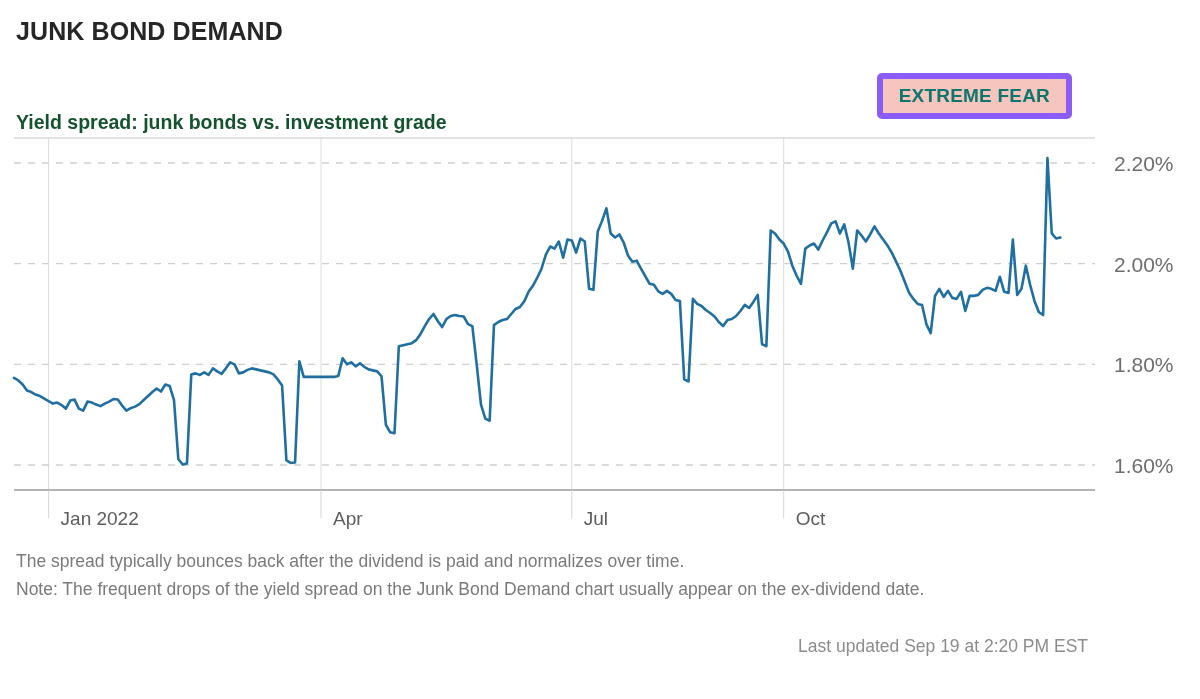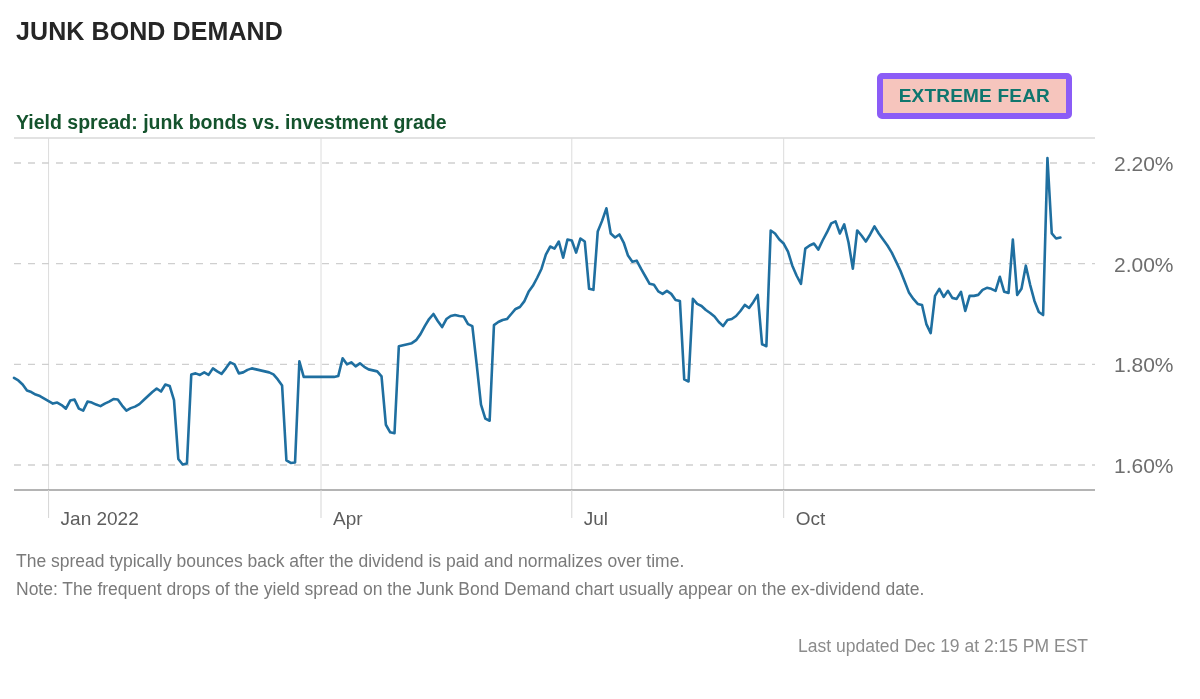--- a/index.html
+++ b/index.html
@@ -137,15 +137,15 @@
         <text x="795.6719999999999" y="395" class="xtick-label">Oct</text>
         <path d="M14.00 247.92 L18.32 250.44 L22.65 254.47 L26.97 260.51 L31.30 262.02 L35.62 264.53 L39.94 266.04 L44.27 268.56 L48.59 271.08 L52.92 273.59 L57.24 272.59 L61.56 275.10 L65.89 278.63 L70.21 270.57 L74.54 269.57 L78.86 278.63 L83.18 280.64 L87.51 271.58 L91.83 272.59 L96.16 274.60 L100.48 276.11 L104.80 273.59 L109.13 271.58 L113.45 269.06 L117.78 269.57 L122.10 275.61 L126.42 280.64 L130.75 278.12 L135.07 276.61 L139.40 274.10 L143.72 270.07 L148.04 266.04 L152.37 262.02 L156.69 258.49 L161.02 261.51 L165.34 254.47 L169.66 255.98 L173.99 270.07 L178.31 328.96 L182.64 334.50 L186.96 333.49 L191.28 244.40 L195.61 243.39 L199.93 244.90 L204.26 242.39 L208.58 244.90 L212.90 238.36 L217.23 241.38 L221.55 243.90 L225.88 238.36 L230.20 232.32 L234.52 234.33 L238.85 243.39 L243.17 242.39 L247.50 239.87 L251.82 238.36 L256.14 239.37 L260.47 240.37 L264.79 241.38 L269.12 242.39 L273.44 244.40 L277.76 249.43 L282.09 255.47 L286.41 330.47 L290.74 332.99 L295.06 332.48 L299.38 231.31 L303.71 246.92 L308.03 246.92 L312.36 246.92 L316.68 246.92 L321.00 246.92 L325.33 246.92 L329.65 246.92 L333.98 246.92 L338.30 245.91 L342.62 228.29 L346.95 234.33 L351.27 232.32 L355.60 236.35 L359.92 233.33 L364.24 236.85 L368.57 239.37 L372.89 240.37 L377.22 241.38 L381.54 246.41 L385.86 294.73 L390.19 302.28 L394.51 303.29 L398.84 216.21 L403.16 215.21 L407.48 214.20 L411.81 213.19 L416.13 210.17 L420.46 204.13 L424.78 196.08 L429.10 189.03 L433.43 184.00 L437.75 191.05 L442.08 197.09 L446.40 189.03 L450.72 186.01 L455.05 185.01 L459.37 186.01 L463.70 186.52 L468.02 194.07 L472.34 196.08 L476.67 234.33 L480.99 274.60 L485.32 288.69 L489.64 290.71 L493.96 195.07 L498.29 192.05 L502.61 190.04 L506.94 189.03 L511.26 184.00 L515.58 178.97 L519.91 176.95 L524.23 171.42 L528.56 161.85 L532.88 155.81 L537.20 147.76 L541.53 138.70 L545.85 124.61 L550.18 116.55 L554.50 118.57 L558.82 111.52 L563.15 127.63 L567.47 109.51 L571.80 110.51 L576.12 122.59 L580.44 108.50 L584.77 111.52 L589.09 158.83 L593.42 159.84 L597.74 101.45 L602.06 90.88 L606.39 78.30 L610.71 103.47 L615.04 107.49 L619.36 104.47 L623.68 112.53 L628.01 125.61 L632.33 131.65 L636.66 130.65 L640.98 138.70 L645.30 146.25 L649.63 153.80 L653.95 154.81 L658.28 161.35 L662.60 163.87 L666.92 160.85 L671.25 163.87 L675.57 169.91 L679.90 170.91 L684.22 249.43 L688.54 251.45 L692.87 168.90 L697.19 173.93 L701.52 175.95 L705.84 179.97 L710.16 182.99 L714.49 186.52 L718.81 192.05 L723.14 196.08 L727.46 190.04 L731.78 189.03 L736.11 186.01 L740.43 180.98 L744.76 174.94 L749.08 177.96 L753.40 171.92 L757.73 164.87 L762.05 214.20 L766.38 216.21 L770.70 100.45 L775.02 103.47 L779.35 109.51 L783.67 113.53 L788.00 121.59 L792.32 135.68 L796.64 145.75 L800.97 153.80 L805.29 118.57 L809.62 115.55 L813.94 113.53 L818.26 119.57 L822.59 110.51 L826.91 102.46 L831.24 93.40 L835.56 91.39 L839.88 103.47 L844.21 94.41 L848.53 112.53 L852.86 138.70 L857.18 100.45 L861.50 105.48 L865.83 111.52 L870.15 104.47 L874.48 96.42 L878.80 103.47 L883.12 109.51 L887.45 115.55 L891.77 122.59 L896.10 131.65 L900.42 140.71 L904.74 151.79 L909.07 162.86 L913.39 168.90 L917.72 173.93 L922.04 174.94 L926.36 194.07 L930.69 203.13 L935.01 165.88 L939.34 158.83 L943.66 166.89 L947.98 160.85 L952.31 167.89 L956.63 168.90 L960.96 161.85 L965.28 180.98 L969.60 165.88 L973.93 165.88 L978.25 164.87 L982.58 159.84 L986.90 157.83 L991.22 158.83 L995.55 160.85 L999.87 146.75 L1004.20 161.85 L1008.52 162.86 L1012.84 109.51 L1017.17 164.87 L1021.49 158.83 L1025.82 135.68 L1030.14 154.81 L1034.46 170.91 L1038.79 181.99 L1043.11 185.01 L1047.44 27.97 L1051.76 103.47 L1056.08 108.50 L1060.41 107.49 L1064.73 NaN L1069.06 NaN L1073.38 NaN L1077.70 NaN L1082.03 NaN L1086.35 NaN L1090.68 NaN L1095.00 NaN" fill="none" stroke="#1f6fa0" stroke-width="2.6" stroke-linejoin="round" stroke-linecap="round"></path>
       </svg>
   </div>
 
   <div class="note">
     <div>The spread typically bounces back after the dividend is paid and normalizes over time.</div>
     <div>Note: The frequent drops of the yield spread on the Junk Bond Demand chart usually appear on the ex-dividend date.</div>
   </div>
 
-  <div class="updated">Last updated Dec 19 at 2:15 PM EST</div>
+  <div class="updated">Last updated Sep 19 at 2:20 PM EST</div>
 
 </div>
 
 </body></html>

